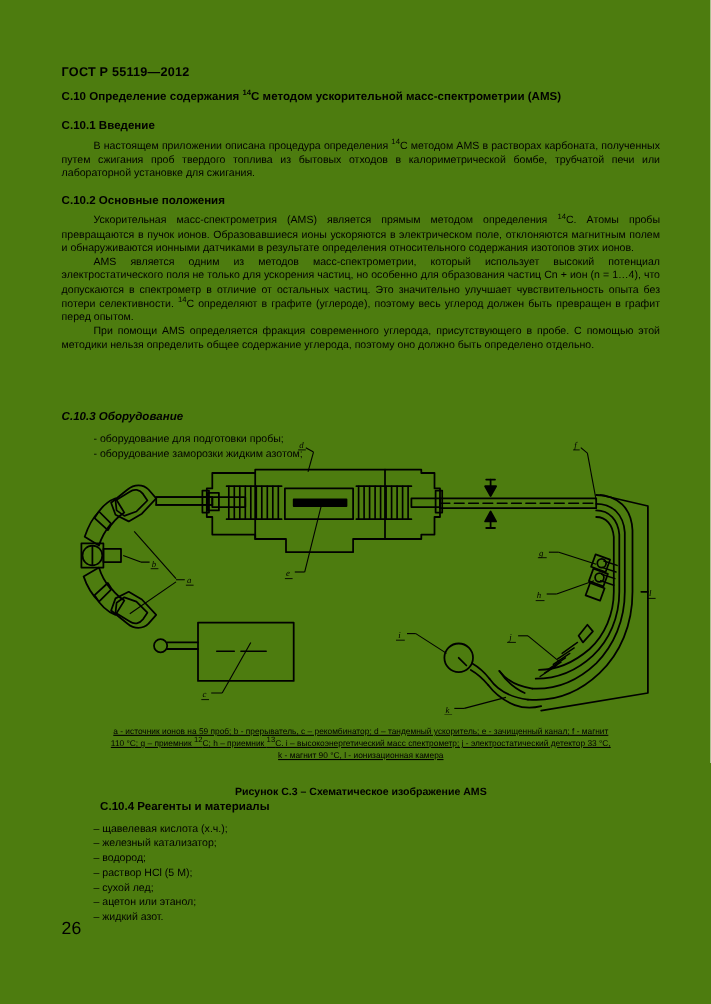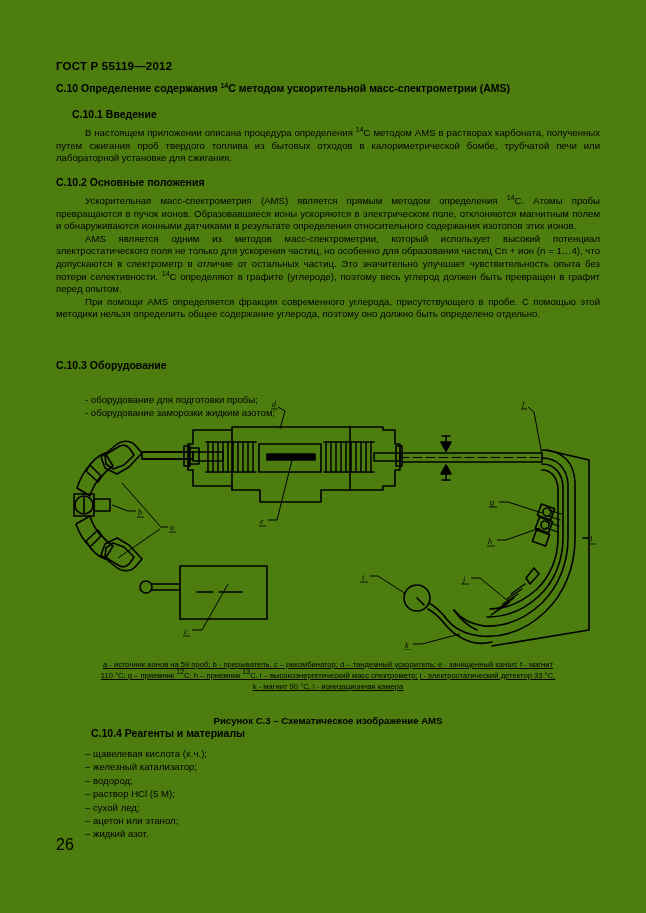--- a/index.html
+++ b/index.html
@@ -94,39 +94,39 @@
 <body>
 
 <div class="page">
 
   <div class="doc-header">ГОСТ Р 55119—2012</div>
 
   <div class="content" style="top:82px;">
     <h2 class="sec"><span>C.10 Определение содержания </span><sup>14</sup><span>C методом ускорительной масс-спектрометрии (AMS)</span></h2>
   </div>
 
-  <div class="content" style="top:108px;margin-left:16px;">
+  <div class="content" style="top:108px;">
     <h2 class="sec">C.10.1 Введение</h2>
   </div>
 
   <div class="content" style="top:127px;">
     <p class="body-text"><span>В настоящем приложении описана процедура определения </span><sup>14</sup><span>C методом AMS в растворах карбоната, полученных путем сжигания проб твердого топлива из бытовых отходов в калориметрической бомбе, трубчатой печи или лабораторной установке для сжигания.</span></p>
   </div>
 
   <div class="content" style="top:176px;">
     <h2 class="sec">C.10.2 Основные положения</h2>
   </div>
 
   <div class="content" style="top:195px;">
     <p class="body-text"><span>Ускорительная масс-спектрометрия (AMS) является прямым методом определения </span><sup>14</sup><span>C. Атомы пробы превращаются в пучок ионов. Образовавшиеся ионы ускоряются в электрическом поле, отклоняются магнитным полем и обнаруживаются ионными датчиками в результате определения относительного содержания изотопов этих ионов.</span></p>
     <p class="body-text"><span>AMS является одним из методов масс-спектрометрии, который использует высокий потенциал электростатического поля не только для ускорения частиц, но особенно для образования частиц Cn + ион (n = 1…4), что допускаются в спектрометр в отличие от остальных частиц. Это значительно улучшает чувствительность опыта без потери селективности. </span><sup>14</sup><span>C определяют в графите (углероде), поэтому весь углерод должен быть превращен в графит перед опытом.</span></p>
     <p class="body-text">При помощи AMS определяется фракция современного углерода, присутствующего в пробе. С помощью этой методики нельзя определить общее содержание углерода, поэтому оно должно быть определено отдельно.</p>
   </div>
 
-  <div class="content" style="top:359px;">
+  <div class="content" style="top:373px;font-style:italic;">
     <h2 class="sec">C.10.3 Оборудование</h2>
   </div>
 
   <div class="content" style="top:378px;margin-top:15px;">
     <ul class="list">
       <li>- оборудование для подготовки пробы;</li>
       <li>- оборудование заморозки жидким азотом;</li>
     </ul>
   </div>
 

